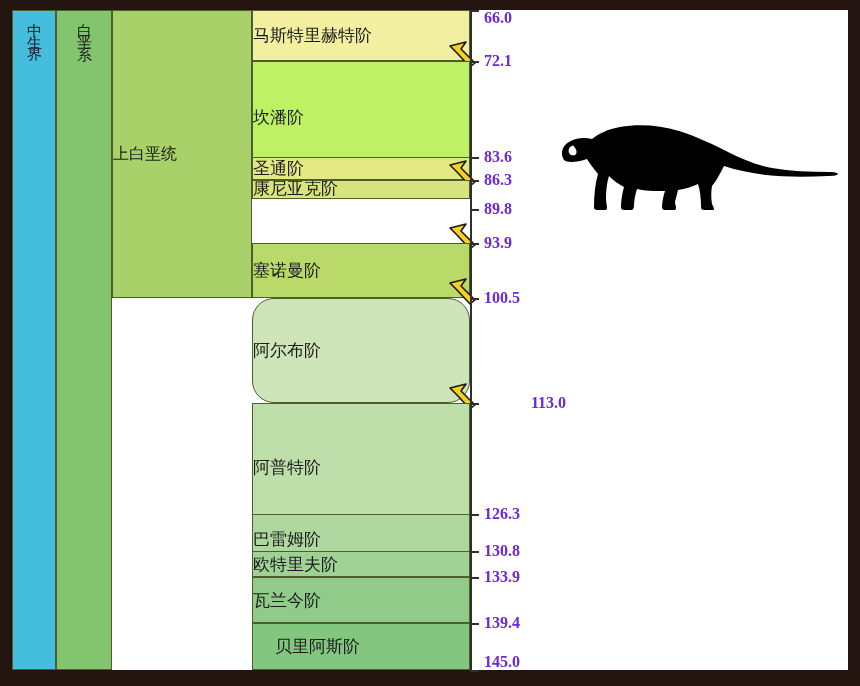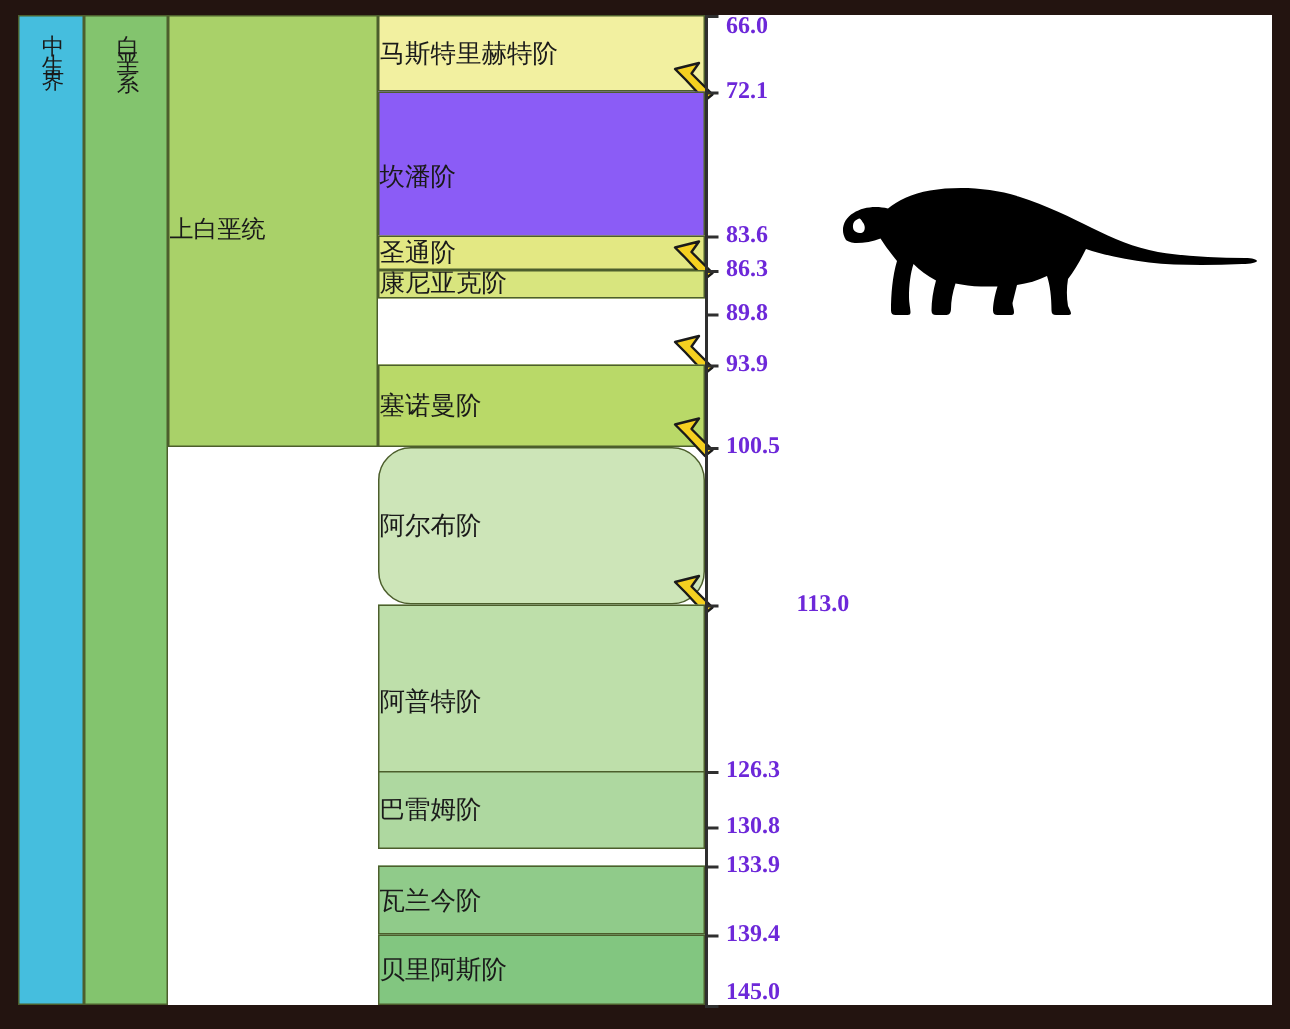--- a/index.html
+++ b/index.html
@@ -129,21 +129,21 @@
             <span class="cell-label">上白垩统</span>
           </div>
         </div>
       <div class="col col-stage" id="col-stage">
           <div class="cell stage-cell" style="top: 0px; height: 50.962px; background: rgb(242, 240, 160);">
             <span class="cell-label">马斯特里赫特阶</span>
           </div>
           <div class="marker" style="left: 196px; top: 28.962px;"><svg viewBox="0 0 30 30" width="30" height="30">
               <path d="M2,7 L18,3 L13,10 L27,24 L22,28 L9,14 Z" fill="#f5d020" stroke="#1a1a1a" stroke-width="1.6" stroke-linejoin="round"></path>
             </svg></div>
-          <div class="cell stage-cell" style="top: 50.962px; height: 113px; background: #8b5cf6;">
+          <div class="cell stage-cell" style="top: 50.962px; height: 113px; background: #bef264;">
             <span class="cell-label">坎潘阶</span>
           </div>
           <div class="cell stage-cell" style="top: 147.038px; height: 22.557px; background: rgb(227, 232, 131);">
             <span class="cell-label">圣通阶</span>
           </div>
           <div class="marker" style="left: 196px; top: 147.595px;"><svg viewBox="0 0 30 30" width="30" height="30">
               <path d="M2,7 L18,3 L13,10 L27,24 L22,28 L9,14 Z" fill="#f5d020" stroke="#1a1a1a" stroke-width="1.6" stroke-linejoin="round"></path>
             </svg></div>
           <div class="cell stage-cell" style="top: 169.595px; height: 19px; background: rgb(216, 229, 126);">
             <span class="cell-label">康尼亚克阶</span>
@@ -162,24 +162,27 @@
           </div>
           <div class="marker" style="left: 196px; top: 370.658px;"><svg viewBox="0 0 30 30" width="30" height="30">
               <path d="M2,7 L18,3 L13,10 L27,24 L22,28 L9,14 Z" fill="#f5d020" stroke="#1a1a1a" stroke-width="1.6" stroke-linejoin="round"></path>
             </svg></div>
           <div class="cell stage-cell" style="top: 392.658px; height: 129px; background: rgb(190, 223, 170);">
             <span class="cell-label">阿普特阶</span>
           </div>
           <div class="cell stage-cell" style="top: 503.772px; height: 52px; background: rgb(174, 216, 160);">
             <span class="cell-label">巴雷姆阶</span>
           </div>
+          <div class="cell stage-cell" style="top: 541.367px; height: 25.8987px; background: rgb(160, 210, 149);">
+            <span class="cell-label">欧特里夫阶</span>
+          </div>
           <div class="cell stage-cell" style="top: 567.266px; height: 45.9494px; background: rgb(144, 203, 138);">
             <span class="cell-label">瓦兰今阶</span>
           </div>
-          <div class="cell stage-cell" style="top: 613.215px; height: 46.7848px; background: rgb(130, 198, 128);">
+          <div class="cell stage-cell" style="top: 613.215px; height: 46.7848px; background: rgb(130, 198, 128); padding-left: 22px;">
             <span class="cell-label">贝里阿斯阶</span>
           </div>
         </div>
     </div>
 
     <div class="axis" id="axis">
       <div class="axis-line"></div>
     <div class="tick" style="top: 0px;"></div>
         <div class="tick-label" style="top: 8px;">66.0</div>
         <div class="tick" style="top: 50.962px;"></div>

